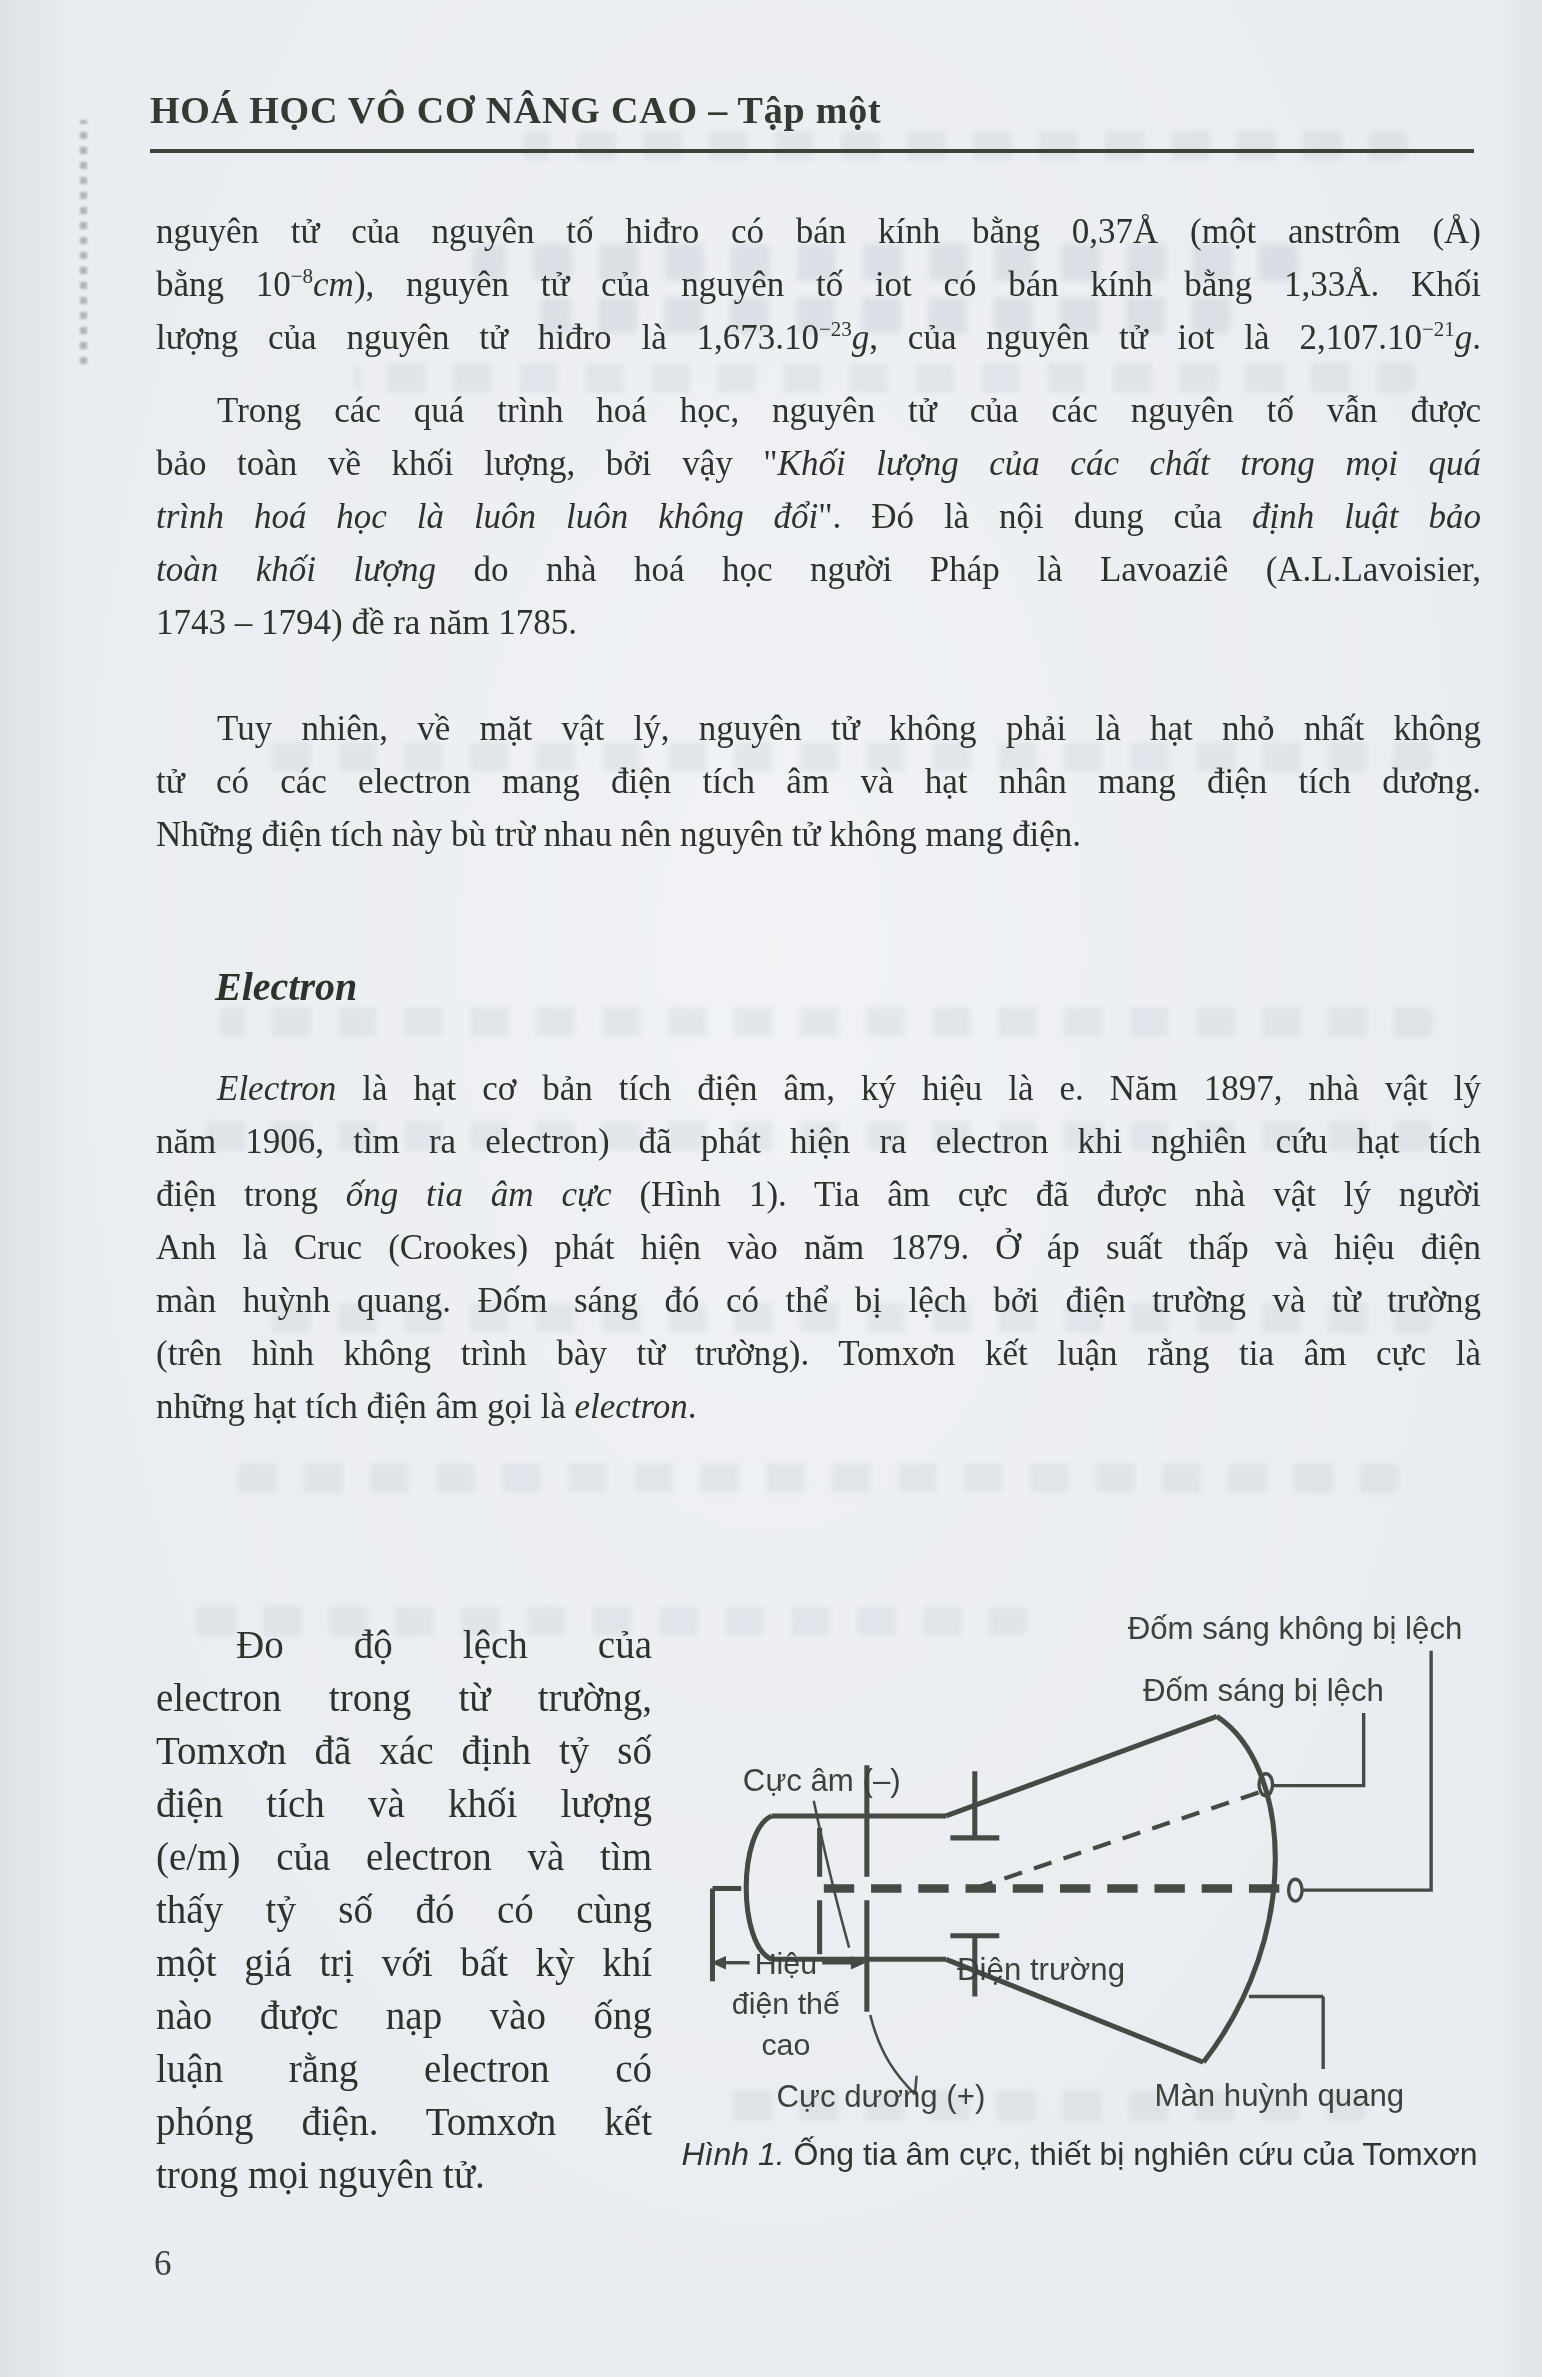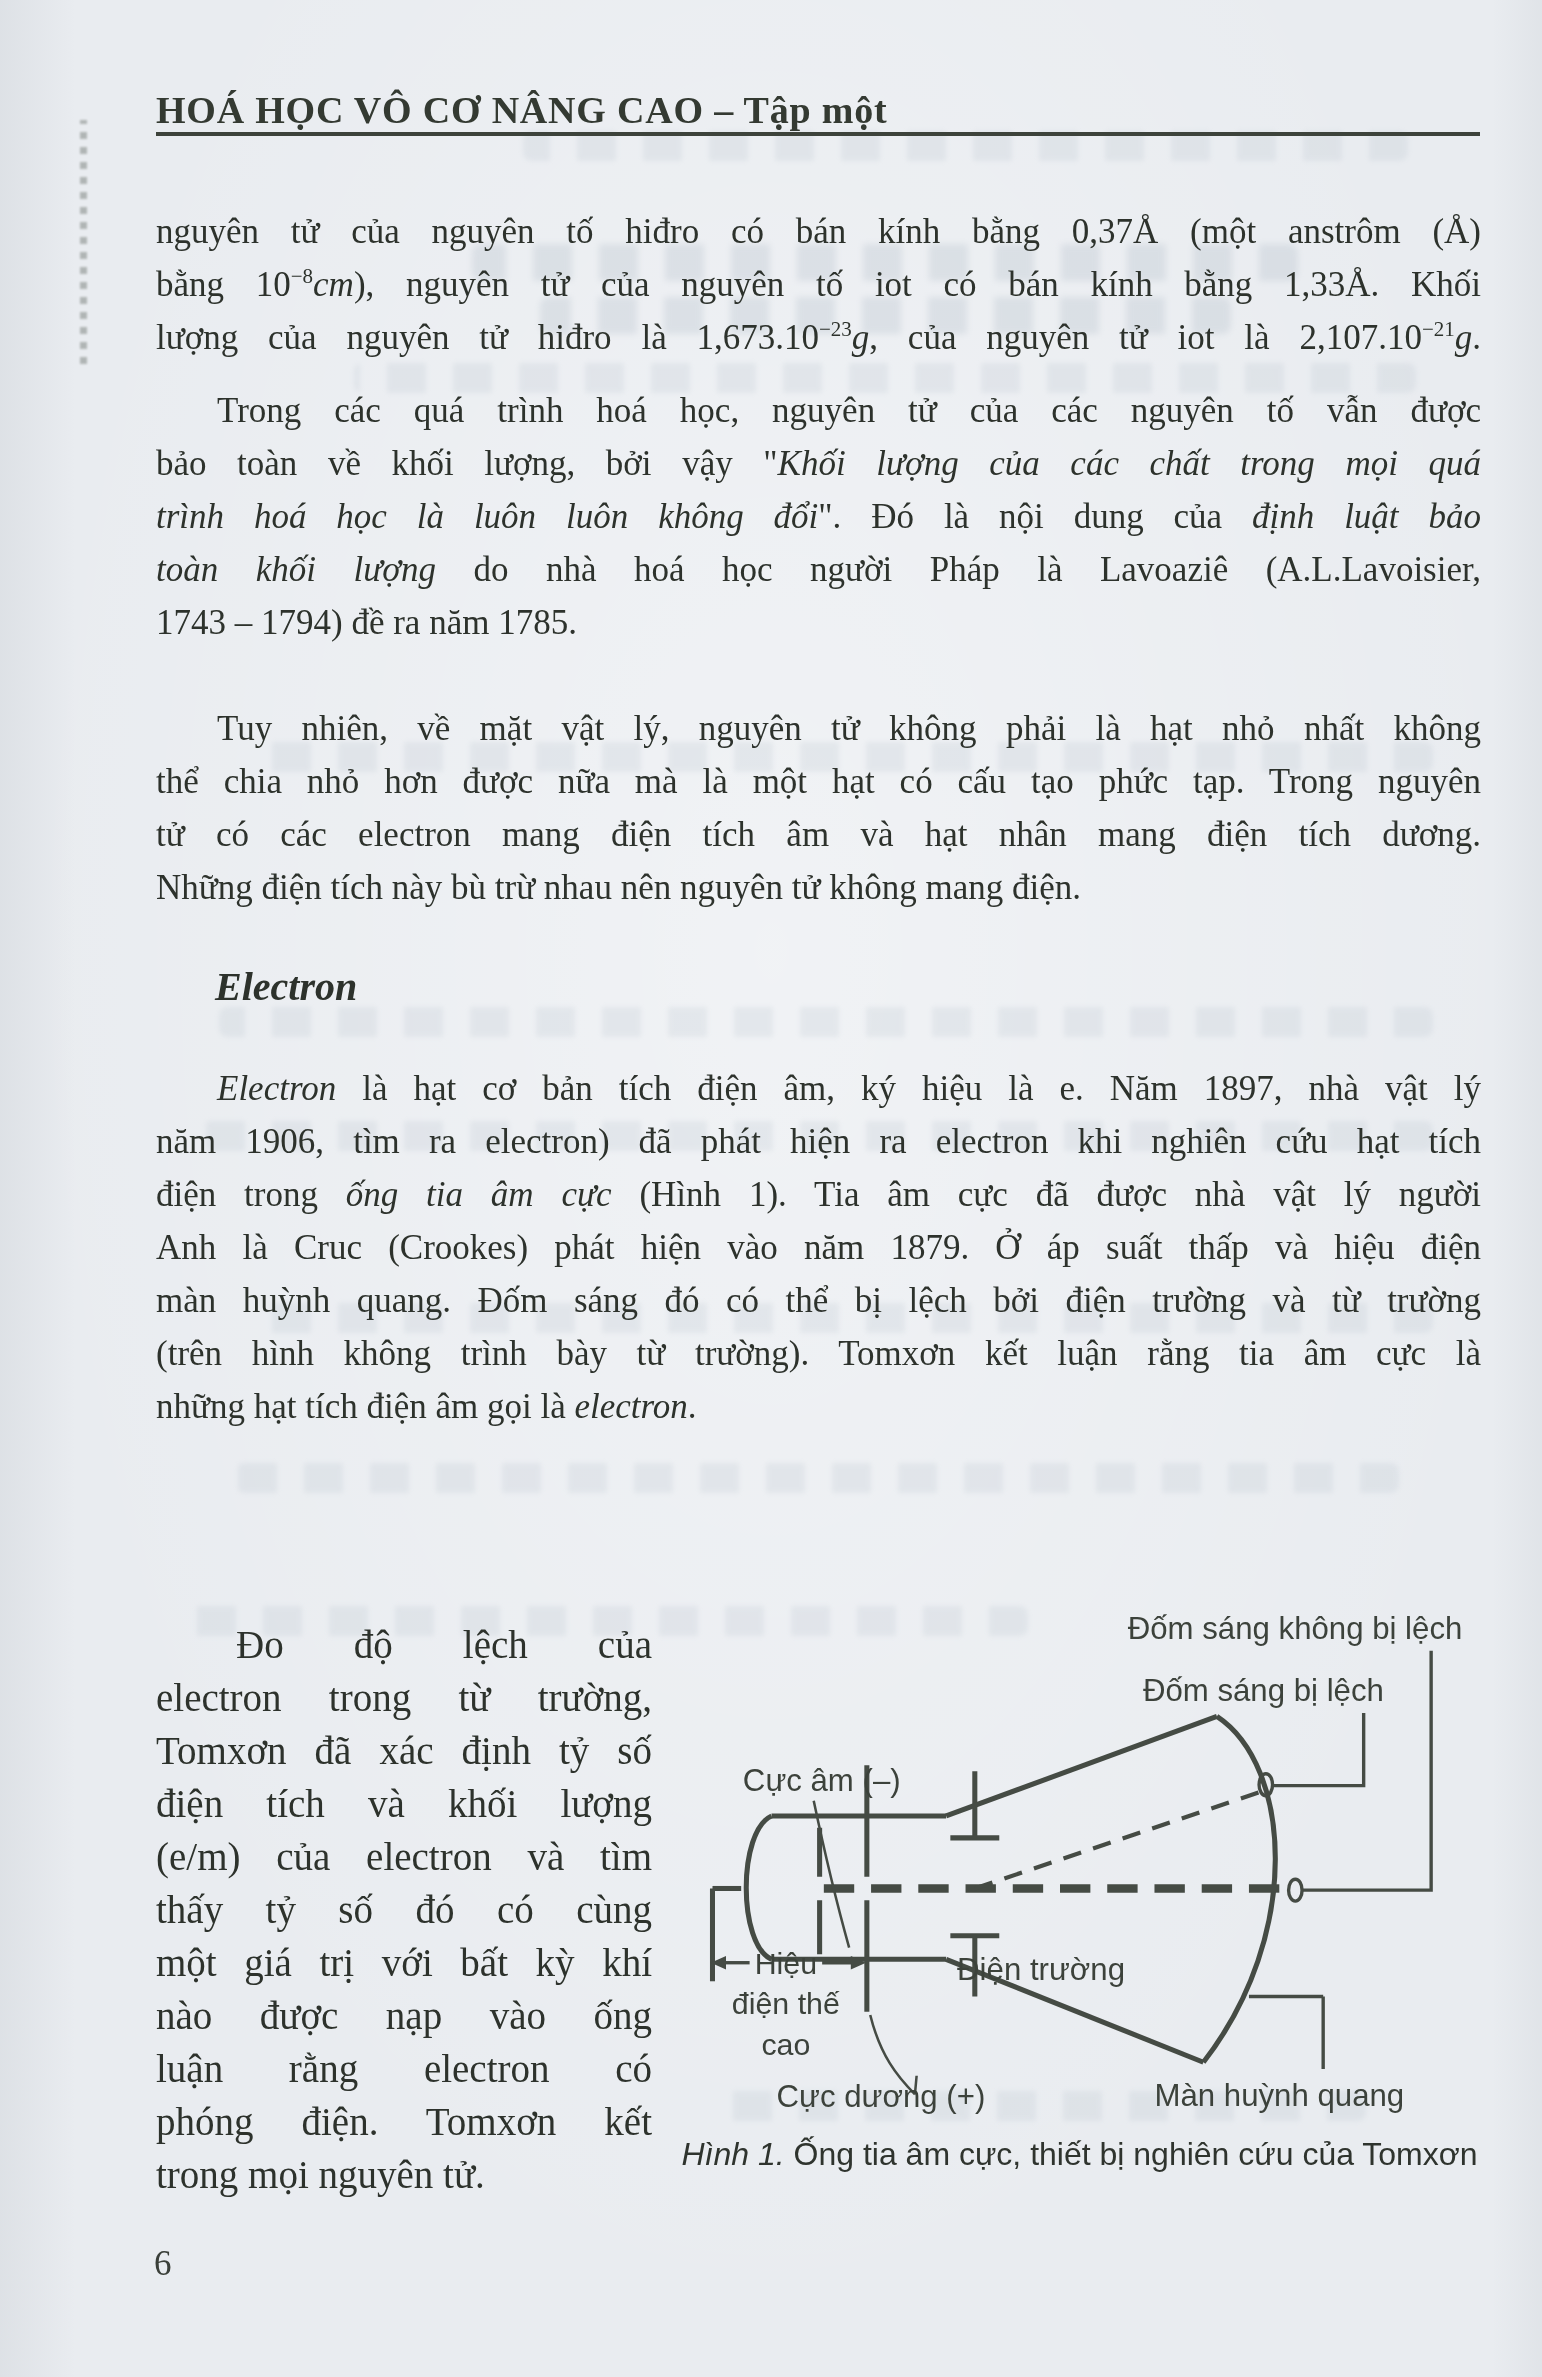--- a/index.html
+++ b/index.html
@@ -10,23 +10,23 @@
     color:#2d322c;
   }
   
   .paper-shade{position:absolute;inset:0;pointer-events:none;
     background:
       radial-gradient(ellipse at 50% 40%, rgba(255,255,255,.35), rgba(0,0,0,0) 70%),
       linear-gradient(90deg, rgba(120,130,140,.10), rgba(0,0,0,0) 76px),
       linear-gradient(270deg, rgba(120,130,140,.08), rgba(0,0,0,0) 51px);
   }
   .hdr{
-    position:absolute;left:156px;top:88px;width:1324px;
+    position:absolute;left:150px;top:88px;width:1324px;
     font-weight:bold;font-size:38px;letter-spacing:0.8px;color:#343a32;
-    border-bottom:4.2px solid #3d433b;
+    border-bottom:4.2px solid #3d433b;padding-bottom:17px;
   }
   .para{
     position:absolute;left:156px;width:1325px;
     font-size:35px;line-height:53px;color:#2d322c;
   }
   .tline{text-align:justify;text-justify:inter-word;}
   .tline.jl{text-align-last:justify;}
   .run-r{font-style:normal;}
   .run-i{font-style:italic;}
   .run-sup{vertical-align:super;font-size:21px;line-height:0;letter-spacing:0;}
@@ -95,21 +95,20 @@
   </div>
 <div class="para" style="top:384px">
     <div class="tline jl" style="padding-left: 61px;"><span class="run-r">Trong các quá trình hoá học, nguyên tử của các nguyên tố vẫn được</span></div>
     <div class="tline jl"><span class="run-r">bảo toàn về khối lượng, bởi vậy "</span><span class="run-i">Khối lượng của các chất trong mọi quá</span></div>
     <div class="tline jl"><span class="run-i">trình hoá học là luôn luôn không đổi</span><span class="run-r">". Đó là nội dung của </span><span class="run-i">định luật bảo</span></div>
     <div class="tline jl"><span class="run-i">toàn khối lượng</span><span class="run-r"> do nhà hoá học người Pháp là Lavoaziê (A.L.Lavoisier,</span></div>
     <div class="tline"><span class="run-r">1743 – 1794) đề ra năm 1785.</span></div>
   </div>
 <div class="para" style="top:702px">
     <div class="tline jl" style="padding-left: 61px;"><span class="run-r">Tuy nhiên, về mặt vật lý, nguyên tử không phải là hạt nhỏ nhất không</span></div>
-    <div class="tline jl"><span class="run-r">thể chia nhỏ hơn được nữa mà là một hạt có cấu tạo phức tạp. Trong nguyên</span></div>
     <div class="tline jl"><span class="run-r">tử có các electron mang điện tích âm và hạt nhân mang điện tích dương.</span></div>
     <div class="tline"><span class="run-r">Những điện tích này bù trừ nhau nên nguyên tử không mang điện.</span></div>
   </div>
 
 <div class="section-heading">Electron</div>
 
 <div class="para" style="top:1062px">
     <div class="tline jl" style="padding-left: 61px;"><span class="run-i">Electron</span><span class="run-r"> là hạt cơ bản tích điện âm, ký hiệu là e. Năm 1897, nhà vật lý</span></div>
     <div class="tline jl"><span class="run-r">năm 1906, tìm ra electron) đã phát hiện ra electron khi nghiên cứu hạt tích</span></div>
     <div class="tline jl"><span class="run-r">điện trong </span><span class="run-i">ống tia âm cực</span><span class="run-r"> (Hình 1). Tia âm cực đã được nhà vật lý người</span></div>

